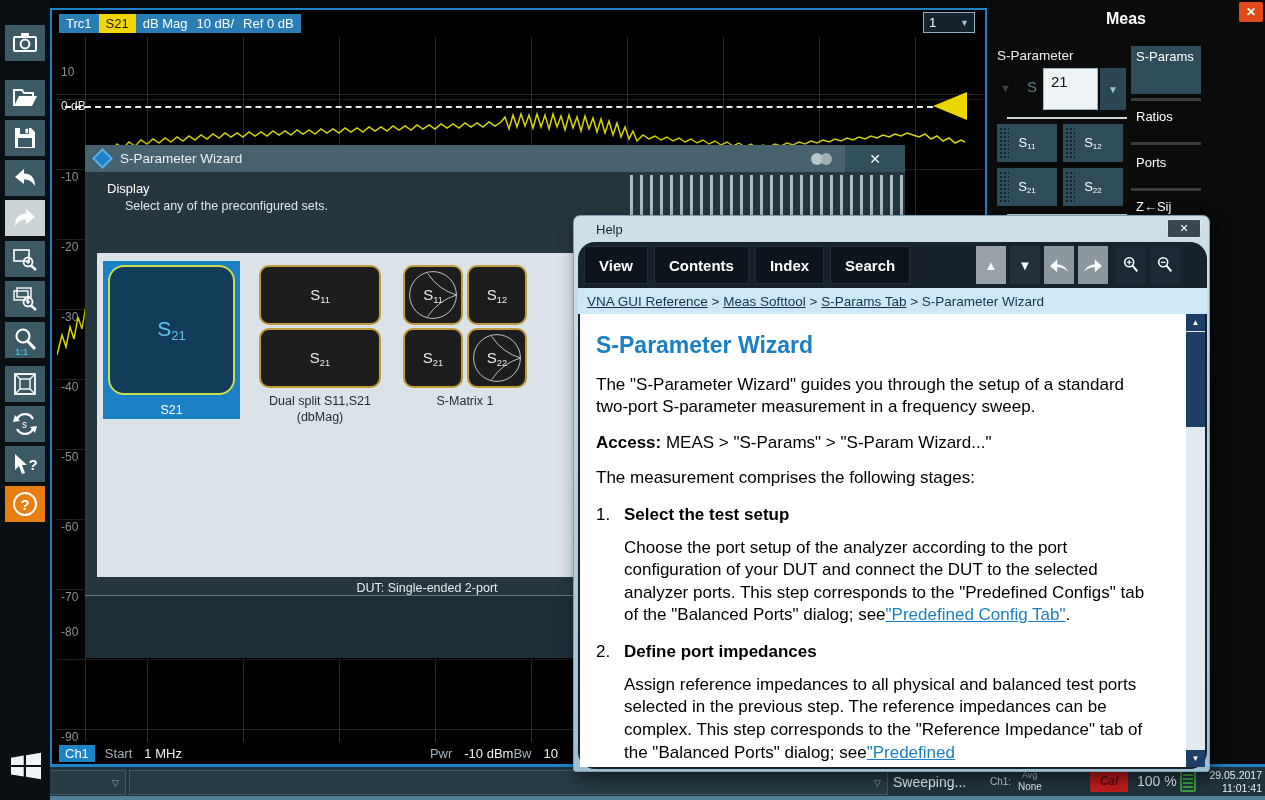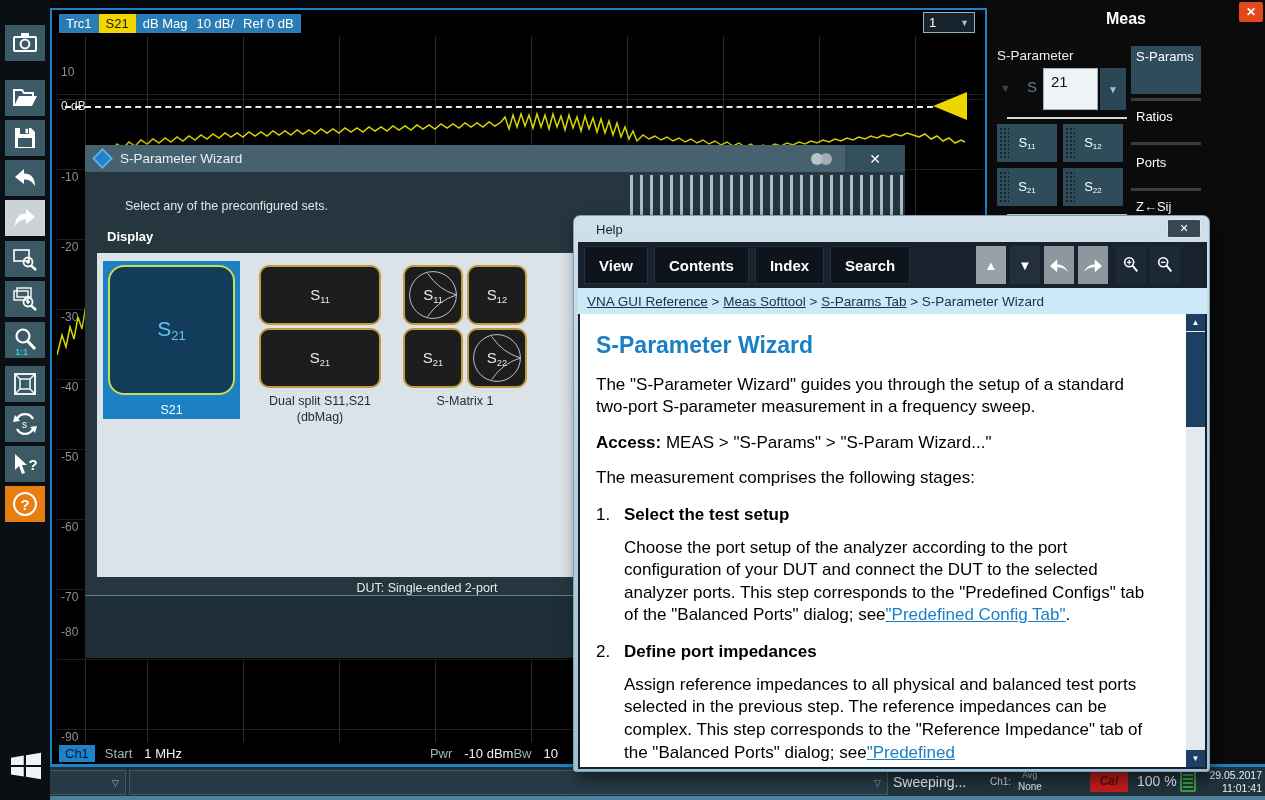--- a/index.html
+++ b/index.html
@@ -38,36 +38,36 @@
   .ylab { position:absolute; left:4px; color:#8a9096; font-size:12px; }
   .ylab.zero { color:#e8e8e8; }
   .refline { position:absolute; left:8px; top:69px; width:868px; border-top:2px dashed #e9e9e9; }
   .reftri { position:absolute; left:876px; top:55px; width:0; height:0;
             border-right:34px solid #ecd600; border-top:14px solid transparent;
             border-bottom:14px solid transparent; }
   .trace-svg { position:absolute; left:0; top:0; }
 
   .chan-bar { position:absolute; left:0; top:732px; width:933px; height:23px; background:#000;
               display:flex; align-items:center; font-size:13px; color:#9fb4c0; }
-  .chan-chip { background:#1d82c8; color:#0f172a; padding:1px 6px; margin-left:7px; }
+  .chan-chip { background:#1d82c8; color:#ffffff; padding:1px 6px; margin-left:7px; }
   .chan-bar .w { color:#eef3f5; }
 
   
   .wizard { left:85px; top:145px; width:820px; height:513px; background:#26363f; z-index:5;
             box-shadow:3px 4px 12px rgba(0,0,0,.5); }
   .wiz-title { position:absolute; left:0; top:0; width:820px; height:27px; background:#47626f;
                display:flex; align-items:center; color:#e9f1f3; font-size:13.5px; }
   .rs-logo { width:15px; height:15px; background:#1d82c8; transform:rotate(45deg); margin:0 10px 0 10px;
              box-shadow:inset 0 0 0 2px #5fb0e0; }
   .wiz-toggle { position:absolute; right:72px; top:8px; width:22px; height:12px; }
   .wiz-toggle i { position:absolute; top:0; width:12px; height:12px; border-radius:50%; background:#cfd6d9; opacity:.85; }
   .wiz-toggle i.b { left:9px; background:#aebcc2; }
   .wiz-close { position:absolute; right:0; top:0; width:60px; height:27px; background:#31505c;
                color:#fff; font-size:14px; display:flex; align-items:center; justify-content:center; }
-  .wiz-head { position:absolute; left:22px; top:36px; color:#fff; font-weight:bold; font-size:13px;margin-top:48px; }
+  .wiz-head { position:absolute; left:22px; top:36px; color:#fff; font-weight:normal; font-size:13px; }
   .wiz-sub { position:absolute; left:40px; top:54px; color:#dfe8ec; font-size:12.5px; }
   .stripes { position:absolute; left:545px; top:30px; width:273px; height:40px;
              background:repeating-linear-gradient(to right, rgba(185,205,214,.9) 0 3px, transparent 3px 10px); }
   .wiz-panel { position:absolute; left:12px; top:108px; width:660px; height:324px; background:#dbe3e8; }
   .preset-sel { position:absolute; left:6px; top:8px; width:137px; height:158px; background:#1b80c4; }
   .tile-big { position:absolute; left:5px; top:4px; width:127px; height:130px; background:#123c59;
               border:2px solid #c8dc50; border-radius:16px; display:flex; align-items:center;
               justify-content:center; color:#62c4e8; font-size:21px; }
   .preset-sel .plabel { position:absolute; left:0; bottom:2px; width:137px; text-align:center;
                         color:#fff; font-size:12.5px; }
@@ -83,21 +83,21 @@
 
   
   .help-win { left:573px; top:215px; width:637px; height:557px; z-index:10;
               background:linear-gradient(#cfe0ea,#9dbfd2); border:1px solid #7fa0b4;
               border-radius:7px 7px 3px 3px; box-shadow:4px 6px 16px rgba(0,0,0,.55); }
   .help-title { position:absolute; left:0; top:0; width:100%; height:26px; color:#14232e;
                 font-size:13px; display:flex; align-items:center; padding-left:22px; }
   .help-close { position:absolute; right:8px; top:3px; width:34px; height:19px; background:#3a4750;
                 border:1px solid #dde8ee; border-radius:2px; color:#fff; font-size:11px;
                 display:flex; align-items:center; justify-content:center; }
-  .help-inner { position:absolute; left:4px; top:26px; width:629px; height:527px; background:#18222e; }
+  .help-inner { position:absolute; left:4px; top:26px; width:629px; height:527px; background:#18222e;border-radius:17px; }
   .help-tabs { position:absolute; left:0; top:0; width:100%; height:46px; display:flex;
                align-items:center; padding-left:6px; gap:6px; }
   .htab { height:38px; background:#0d141c; border:1px solid #242f3b; color:#fff; font-weight:bold;
           font-size:15px; display:flex; align-items:center; justify-content:center; padding:0 14px; }
   .navgrp { position:absolute; top:4px; height:38px; display:flex; gap:4px; }
   .navbtn { width:30px; height:38px; display:flex; align-items:center; justify-content:center;
             color:#fff; font-size:13px; }
   .crumbs { position:absolute; left:0; top:46px; width:100%; height:26px; background:#cde9f7;
             color:#14324f; font-size:13.5px; display:flex; align-items:center; padding-left:9px; white-space:pre; }
   .crumbs a { color:#14324f; text-decoration:underline; }

